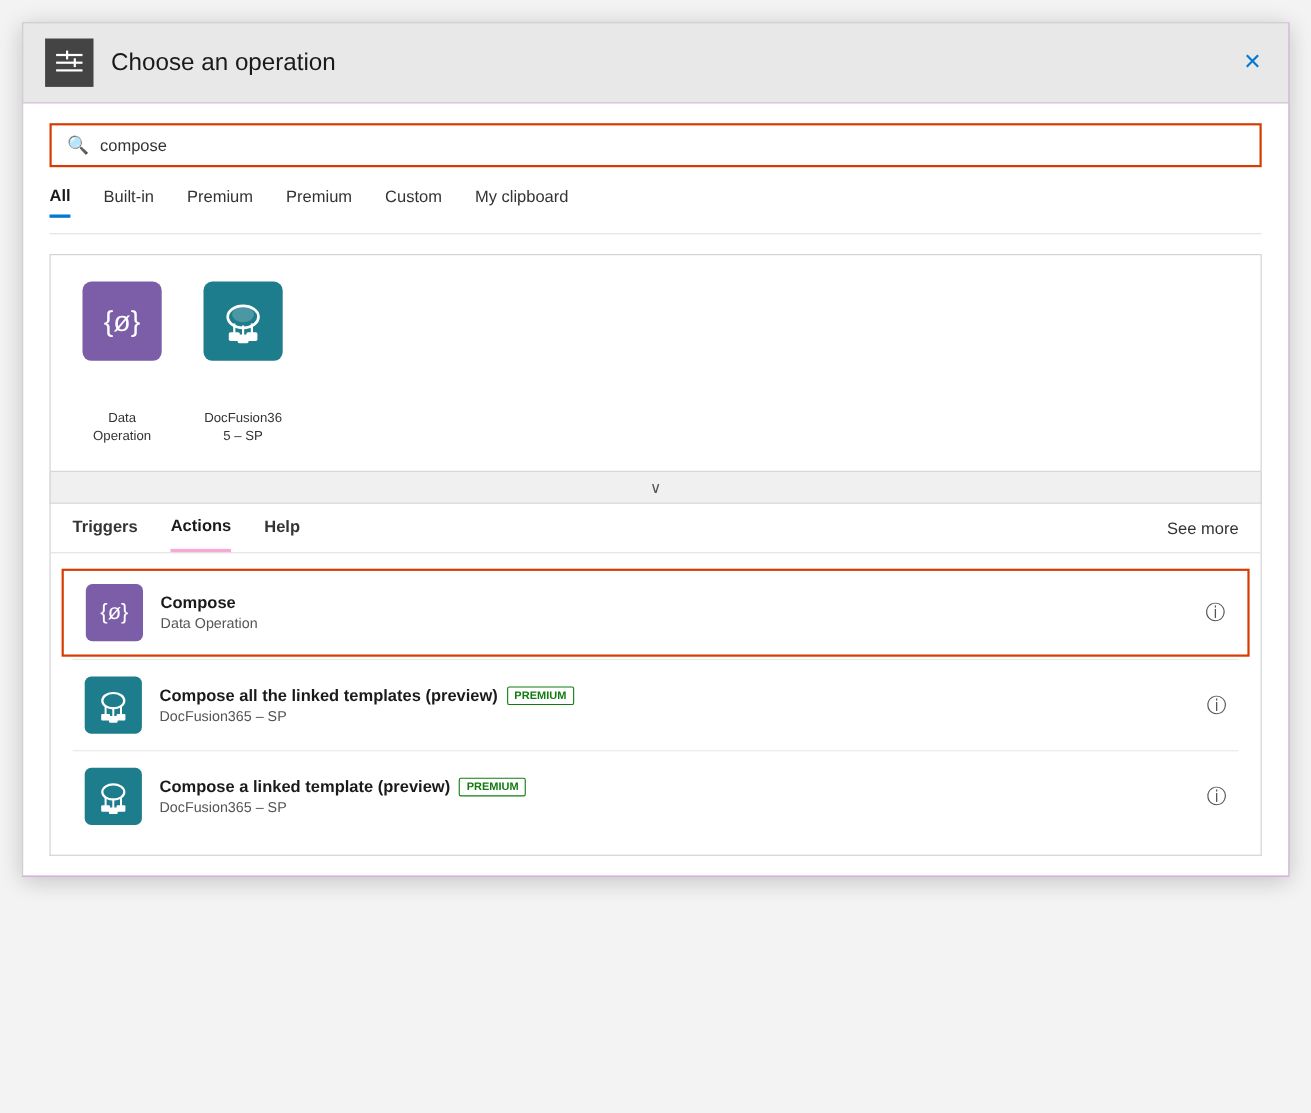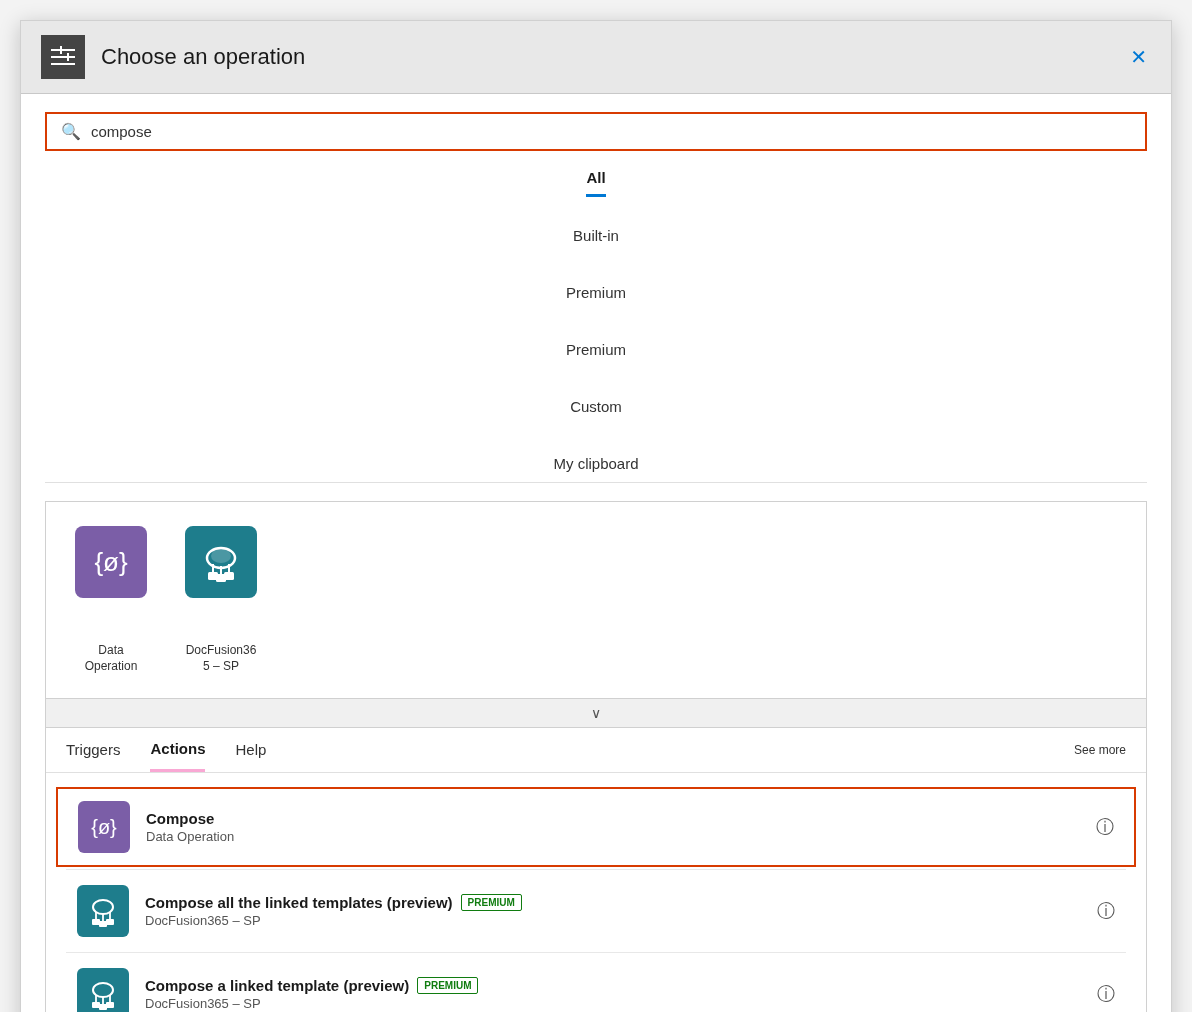--- a/index.html
+++ b/index.html
@@ -75,22 +75,21 @@
       color: #333;
       width: 100%;
       background: transparent;
     }
     .tabs-row {
       display: flex;
       align-items: center;
       gap: 30px;
       border-bottom: 1px solid #e0e0e0;
       margin-bottom: 0;
-      padding-bottom: 0;
-      flex-direction: column;
+      padding-bottom: 14px;
     }
     .tab-item {
       font-size: 15px;
       color: #333;
       padding-bottom: 8px;
       cursor: pointer;
       border-bottom: 2px solid transparent;
       font-weight: 400;
     }
     .tab-item.active {
@@ -161,31 +160,31 @@
       padding: 12px 20px 0 20px;
       border-bottom: 1px solid #e0e0e0;
     }
     .bottom-tab {
       font-size: 15px;
       color: #333;
       padding: 0 0 12px 0;
       margin-right: 30px;
       cursor: pointer;
       border-bottom: 2px solid transparent;
-      font-weight: 400;
+      font-weight: 700;
     }
     .bottom-tab.active {
       font-weight: 700;
       color: #1a1a1a;
       border-bottom: 3px solid #f9a8d4;
     }
     .see-more-link {
       margin-left: auto;
       color: #333;
-      font-size: 12px;
+      font-size: 15px;
       cursor: pointer;
       padding-bottom: 12px;
       text-align: right;
     }
     .actions-list {
       padding: 12px 0;
     }
     .action-row {
       display: flex;
       align-items: center;

